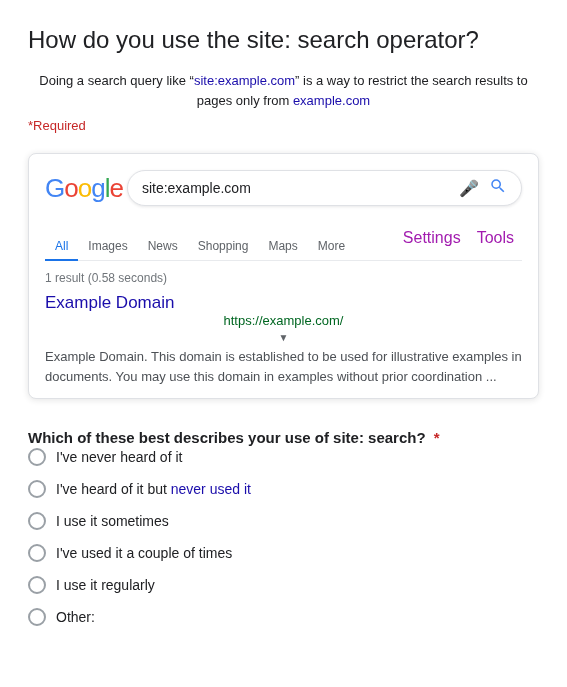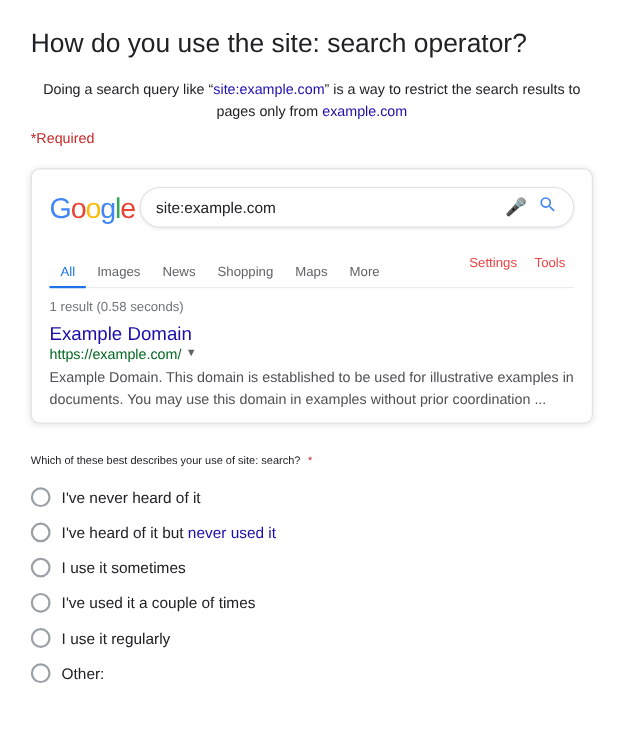--- a/index.html
+++ b/index.html
@@ -123,22 +123,22 @@
 
     .tab-item.active {
       color: #1a73e8;
       border-bottom: 2px solid #1a73e8;
       font-weight: 500;
     }
 
     .tab-spacer { flex: 1; }
 
     .tab-settings, .tab-tools {
-      font-size: 12px;
-      color: #ef4444;
+      font-size: 16px;
+      color: #a21caf;
       padding: 6px 8px;
       cursor: pointer;
     }
 
     .result-stats {
       font-size: 12px;
       color: #70757a;
       margin-bottom: 8px;
     }
 
@@ -149,39 +149,39 @@
       font-weight: 400;
     }
 
     .result-url {
       font-size: 13px;
       color: #006621;
       display: flex;
       align-items: center;
       gap: 4px;
       margin-bottom: 4px;
+      flex-direction: column;
     }
 
     .result-url .dropdown-arrow {
       color: #5f6368;
       font-size: 10px;
     }
 
     .result-desc {
       font-size: 13px;
       color: #4d5156;
       line-height: 1.5;
     }
 
     
     .survey-question {
-      font-size: 10px;
-      font-weight: 400;
-      color: #202124;
-      margin-bottom: 16px;
+      font-size: 15px;
+      font-weight: 700;
+      color: #202124;
       line-height: 1.4;
     }
 
     .required-star {
       color: #c62828;
       margin-left: 4px;
     }
 
     .radio-option {
       display: flex;

